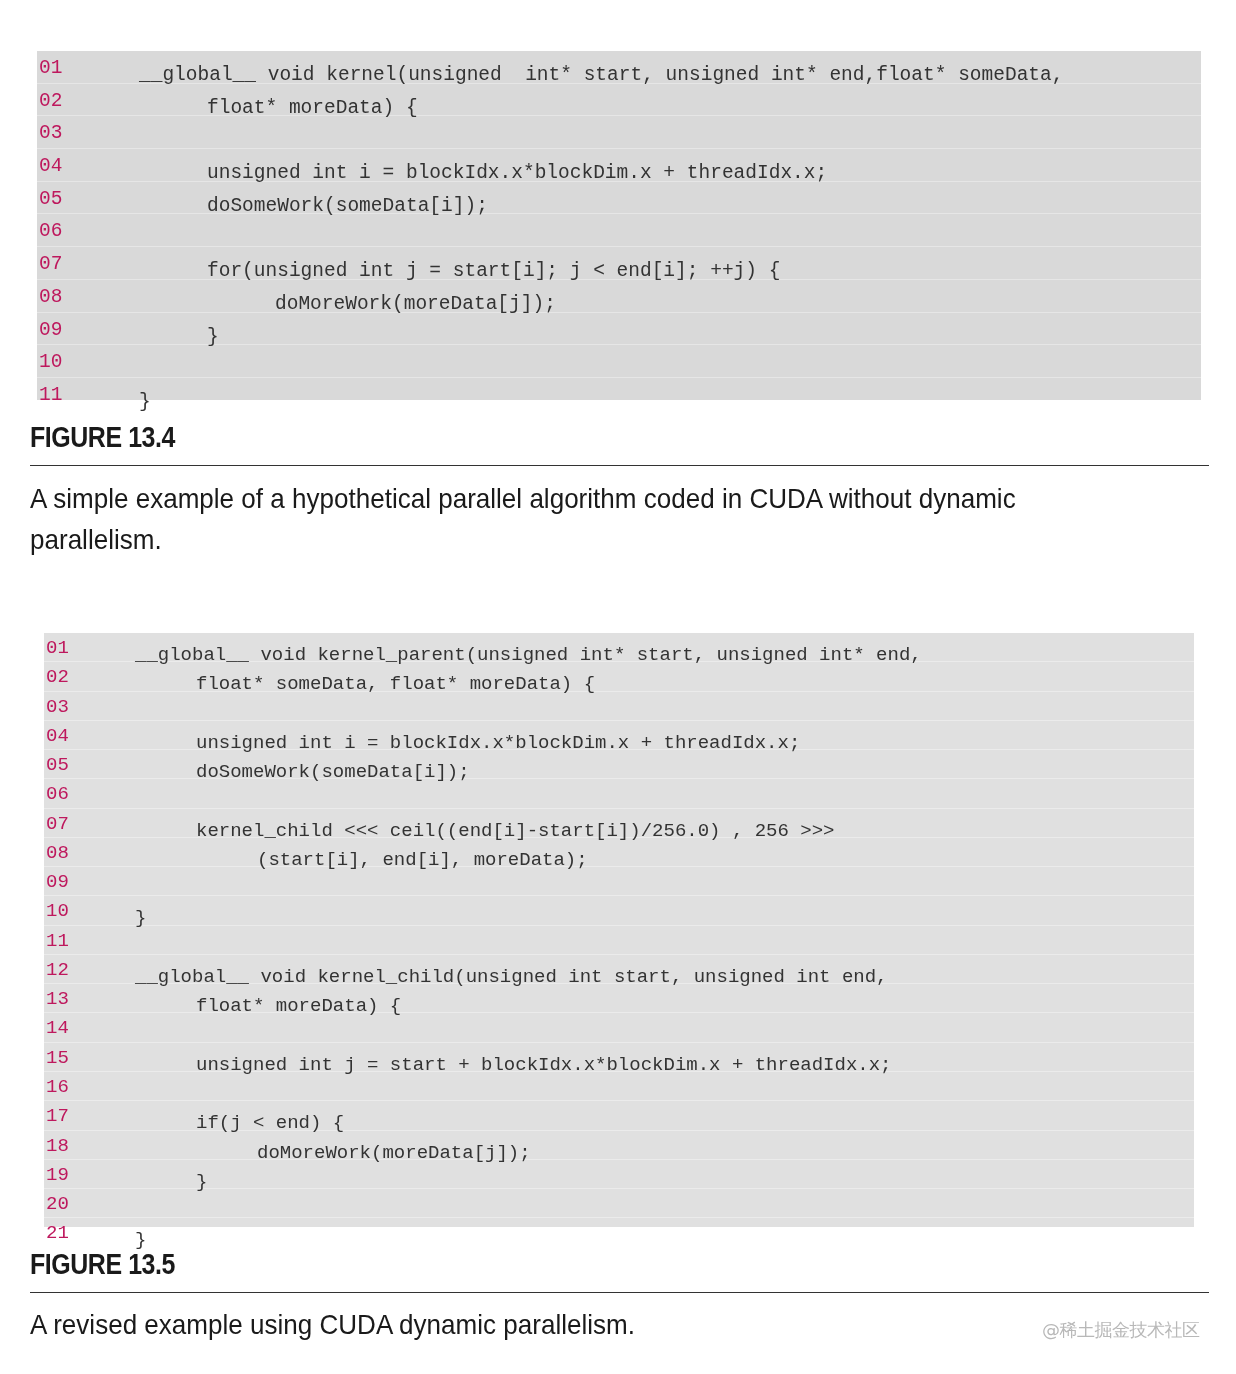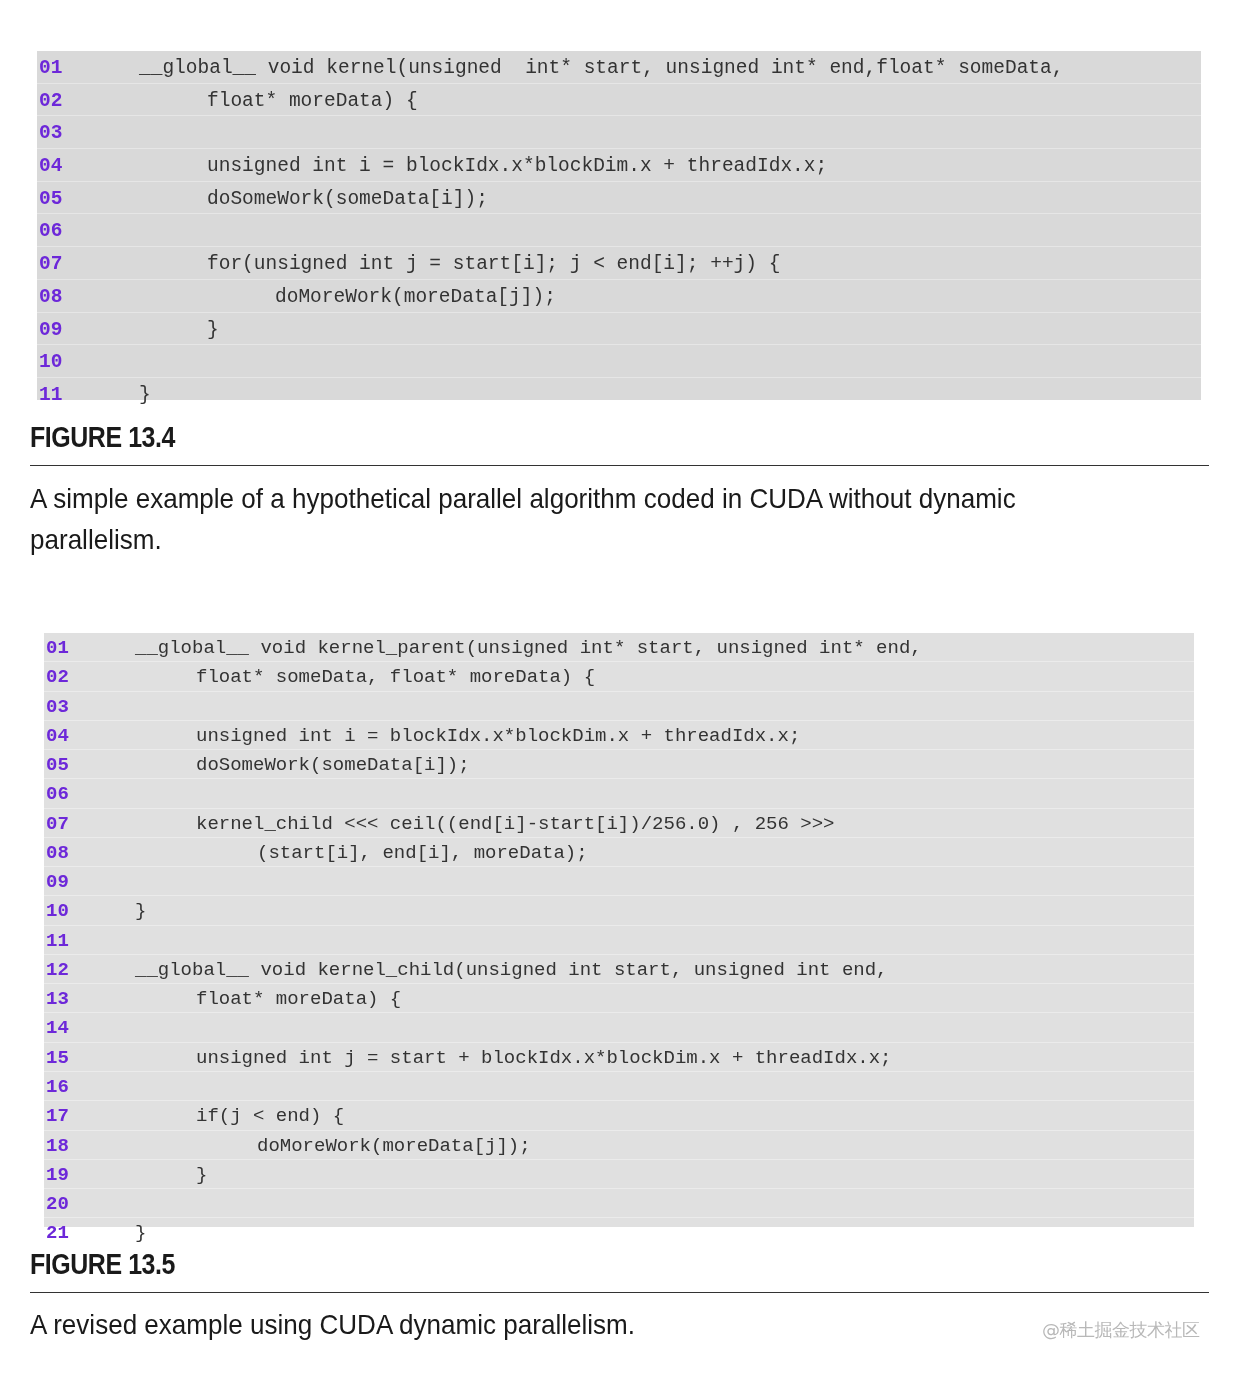--- a/index.html
+++ b/index.html
@@ -22,26 +22,25 @@
     }
     .code-block .line {
       position: relative;
       display: block;
       border-bottom: 1px solid rgba(255,255,255,0.35);
     }
     .code-block .ln {
       position: absolute;
       left: 2px;
       top: 0;
-      color: #6d28d9;
-      font-weight: bold;
+      color: #be185d;
     }
     .code-block .txt {
       position: absolute;
-      top: 0;
+      top: 7px;
     }
     #fig134-code {
       left: 37px;
       top: 51px;
       width: 1164px;
       height: 349px;
       background: #d9d9d9;
       font-size: 19.5px;
     }
     #fig134-code .line { height: 31.7px; line-height: 34px; }

